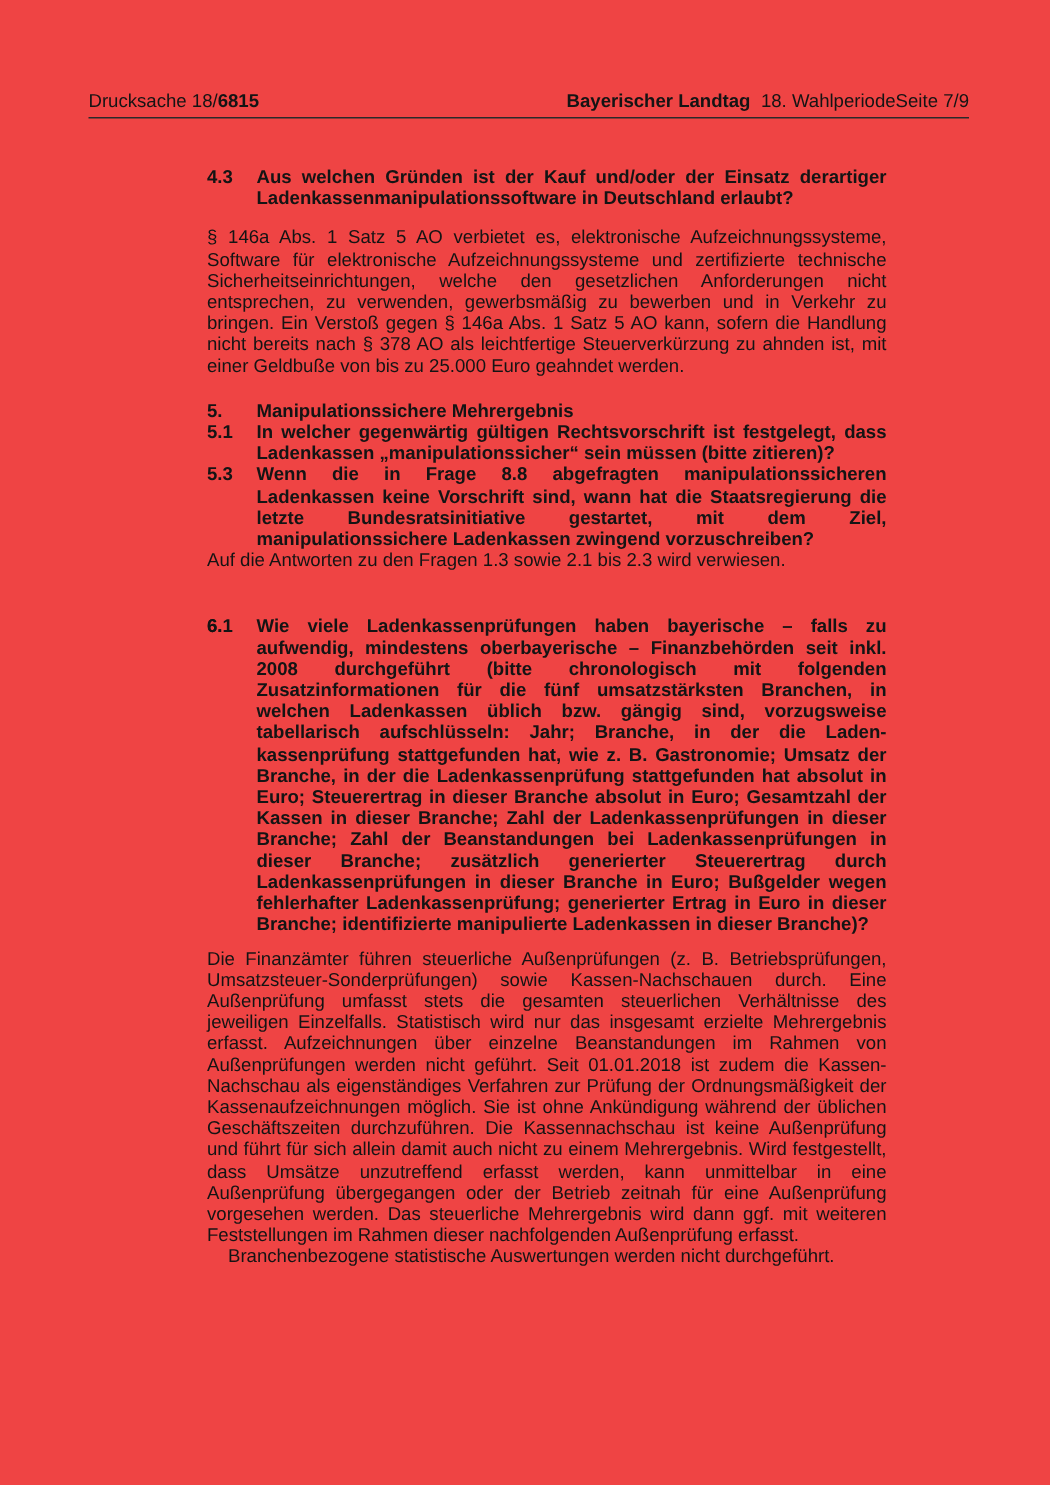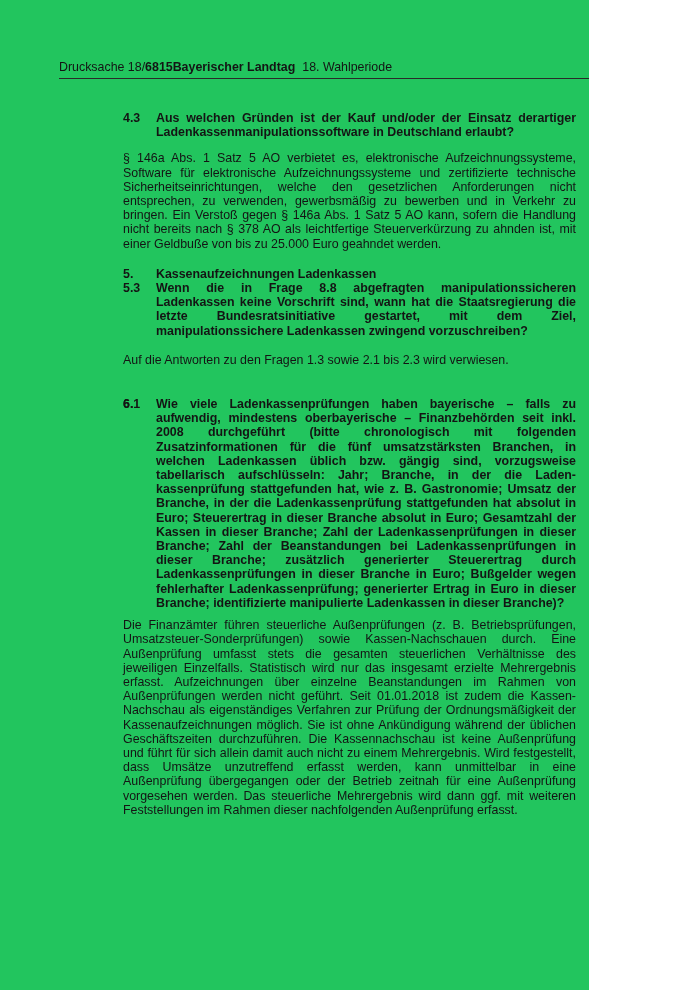--- a/index.html
+++ b/index.html
@@ -1,49 +1,49 @@
 <!DOCTYPE html>
 <html lang="de"><head>
 <meta charset="utf-8">
 <style>
   html, body { margin: 0; padding: 0; background: #ffffff; }
   .page {
     position: relative;
-    width: 589px;
+    width: 700px;
     height: 990px;
-    background: #22c55e;
+    background: #ef4444;
     font-family: "Liberation Sans", sans-serif;
     font-size: 12.4px;
     line-height: 14.2px;
     color: #141414;
     overflow: hidden;
   }
   .page-header {
     position: absolute;
     left: 59px;
     top: 60px;
     width: 587px;
   }
   .header-row {
     display: flex;
     align-items: baseline;
     justify-content: space-between;
     white-space: nowrap;
   }
-  .h-center { flex: 1; text-align: left; }
+  .h-center { flex: 1; text-align: right; }
   .h-center .period { margin-left: 7px; font-weight: normal; }
   .bold { font-weight: bold; }
   .header-rule {
     border: 0;
     border-top: 1.4px solid #2a2a2a;
     margin: 4px 0 0 0;
   }
   .content {
     position: absolute;
-    left: 123px;
+    left: 138px;
     top: 111px;
     width: 453px;
   }
   .answer {
     margin: 0;
     text-align: justify;
     hyphens: manual;
   }
   .qa-list { margin: 0; }
   .qa-item {
@@ -53,21 +53,21 @@
     hyphens: manual;
   }
   .qa-item .num {
     position: absolute;
     left: 0;
     top: 0;
   }
   .bold-q { font-weight: bold; }
   .mt-answer   { margin-top: 12px; }
   .mt-sec5     { margin-top: 16px; }
-  .mt-ref      { margin-top: 15px; }
+  .mt-ref      { }
   .mt-sec6     { margin-top: 30px; }
   .mt-a6       { margin-top: 8px; }
   .indent-line { margin: 0; text-indent: 14px; text-align: justify; }
 </style>
 </head>
 <body>
 
 <div class="page">
 
   <header class="page-header">
@@ -84,37 +84,42 @@
     <div class="qa-item bold-q">
       <span class="num">4.3</span>
       <span>Aus welchen Gründen ist der Kauf und/oder der Einsatz derartiger Laden­kassenmanipulationssoftware in Deutschland erlaubt?</span>
     </div>
 
     <p class="answer mt-answer">§ 146a Abs. 1 Satz 5 AO verbietet es, elektronische Aufzeichnungssysteme, Software für elektronische Aufzeichnungssysteme und zertifizierte technische Sicherheitsein­richtungen, welche den gesetzlichen Anforderungen nicht entsprechen, zu verwenden, gewerbsmäßig zu bewerben und in Verkehr zu bringen. Ein Verstoß gegen § 146a Abs. 1 Satz 5 AO kann, sofern die Handlung nicht bereits nach § 378 AO als leichtfertige Steuer­verkürzung zu ahnden ist, mit einer Geldbuße von bis zu 25.000 Euro geahndet werden.</p>
 
     <div class="qa-list mt-sec5">
       <div class="qa-item bold-q">
         <span class="num">5.</span>
-        <span>Kassenaufzeichnungen Ladenkassen</span>
+        <span>Manipulationssichere Mehrergebnis</span>
+      </div>
+      <div class="qa-item bold-q">
+        <span class="num">5.1</span>
+        <span>In welcher gegenwärtig gültigen Rechtsvorschrift ist festgelegt, dass Laden­kassen „manipulationssicher“ sein müssen (bitte zitieren)?</span>
       </div>
       <div class="qa-item bold-q">
         <span class="num">5.3</span>
         <span>Wenn die in Frage 8.8 abgefragten manipulationssicheren Ladenkassen keine Vorschrift sind, wann hat die Staatsregierung die letzte Bundesratsinitiative gestartet, mit dem Ziel, manipulationssichere Ladenkassen zwingend vor­zuschreiben?</span>
       </div>
     </div>
 
     <p class="answer mt-ref">Auf die Antworten zu den Fragen 1.3 sowie 2.1 bis 2.3 wird verwiesen.</p>
 
     <div class="qa-list mt-sec6">
       <div class="qa-item bold-q">
         <span class="num">6.</span>
       </div>
       <div class="qa-item bold-q">
         <span class="num">6.1</span>
         <span>Wie viele Ladenkassenprüfungen haben bayerische – falls zu aufwendig, mindestens oberbayerische – Finanzbehörden seit inkl. 2008 durchgeführt (bitte chronologisch mit folgenden Zusatzinformationen für die fünf um­satzstärksten Branchen, in welchen Ladenkassen üblich bzw. gängig sind, vorzugsweise tabellarisch aufschlüsseln: Jahr; Branche, in der die Laden­kassenprüfung stattgefunden hat, wie z. B. Gastronomie; Umsatz der Bran­che, in der die Ladenkassenprüfung stattgefunden hat absolut in Euro; Steuerertrag in dieser Branche absolut in Euro; Gesamtzahl der Kassen in dieser Branche; Zahl der Ladenkassenprüfungen in dieser Branche; Zahl der Beanstandungen bei Ladenkassenprüfungen in dieser Branche; zusätzlich generierter Steuerertrag durch Ladenkassenprüfungen in dieser Branche in Euro; Bußgelder wegen fehlerhafter Ladenkassenprüfung; generierter Ertrag in Euro in dieser Branche; identifizierte manipulierte Ladenkassen in dieser Branche)?</span>
       </div>
     </div>
 
     <p class="answer mt-a6">Die Finanzämter führen steuerliche Außenprüfungen (z. B. Betriebsprüfungen, Umsatz­steuer-Sonderprüfungen) sowie Kassen-Nachschauen durch. Eine Außenprüfung um­fasst stets die gesamten steuerlichen Verhältnisse des jeweiligen Einzelfalls. Statistisch wird nur das insgesamt erzielte Mehrergebnis erfasst. Aufzeichnungen über einzelne Be­anstandungen im Rahmen von Außenprüfungen werden nicht geführt. Seit 01.01.2018 ist zudem die Kassen-Nachschau als eigenständiges Verfahren zur Prüfung der Ordnungs­mäßigkeit der Kassenaufzeichnungen möglich. Sie ist ohne Ankündigung während der üblichen Geschäftszeiten durchzuführen. Die Kassennachschau ist keine Außenprüfung und führt für sich allein damit auch nicht zu einem Mehrergebnis. Wird festgestellt, dass Umsätze unzutreffend erfasst werden, kann unmittelbar in eine Außenprüfung über­gegangen oder der Betrieb zeitnah für eine Außenprüfung vorgesehen werden. Das steuerliche Mehrergebnis wird dann ggf. mit weiteren Feststellungen im Rahmen dieser nachfolgenden Außenprüfung erfasst.</p>
+    <p class="indent-line">Branchenbezogene statistische Auswertungen werden nicht durchgeführt.</p>
 
   </main>
 
 </div>
 
 </body></html>

